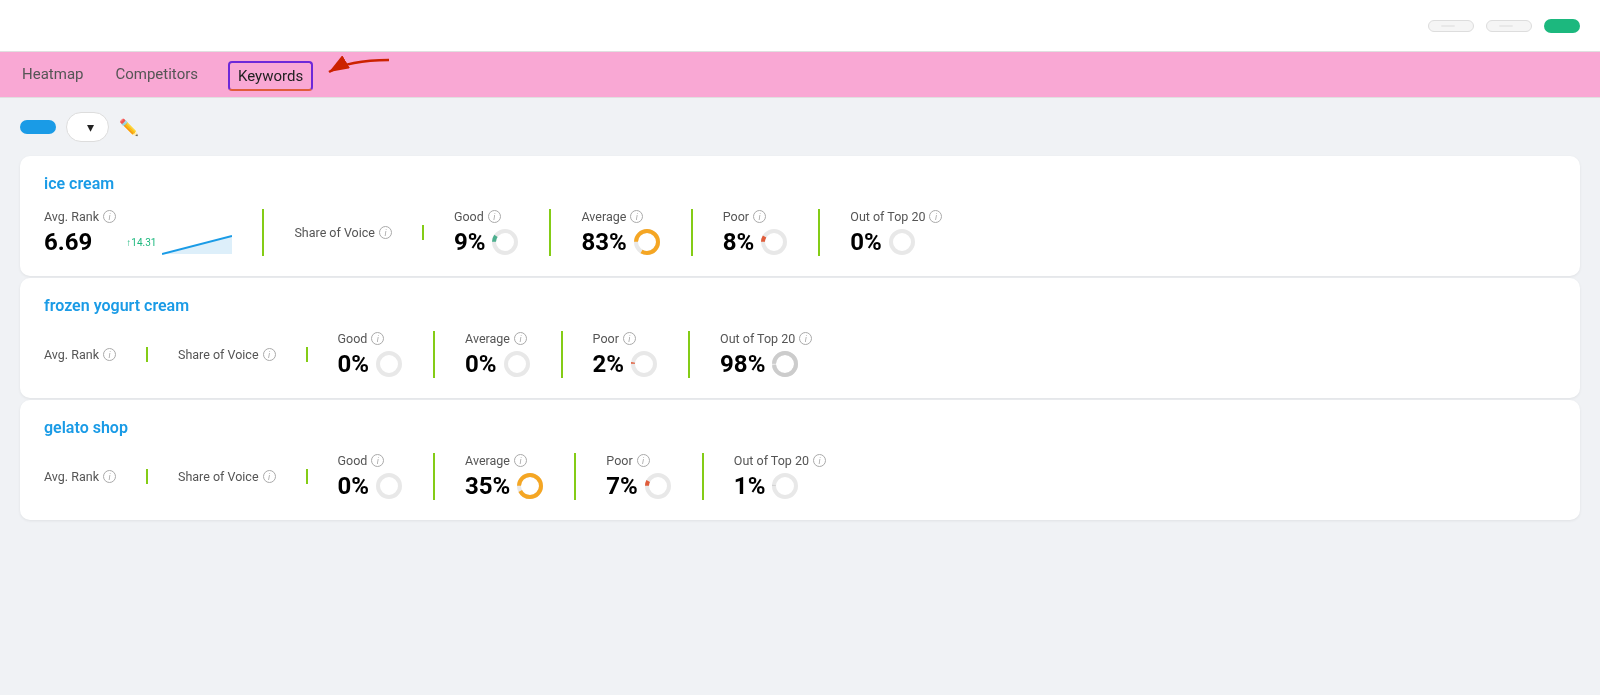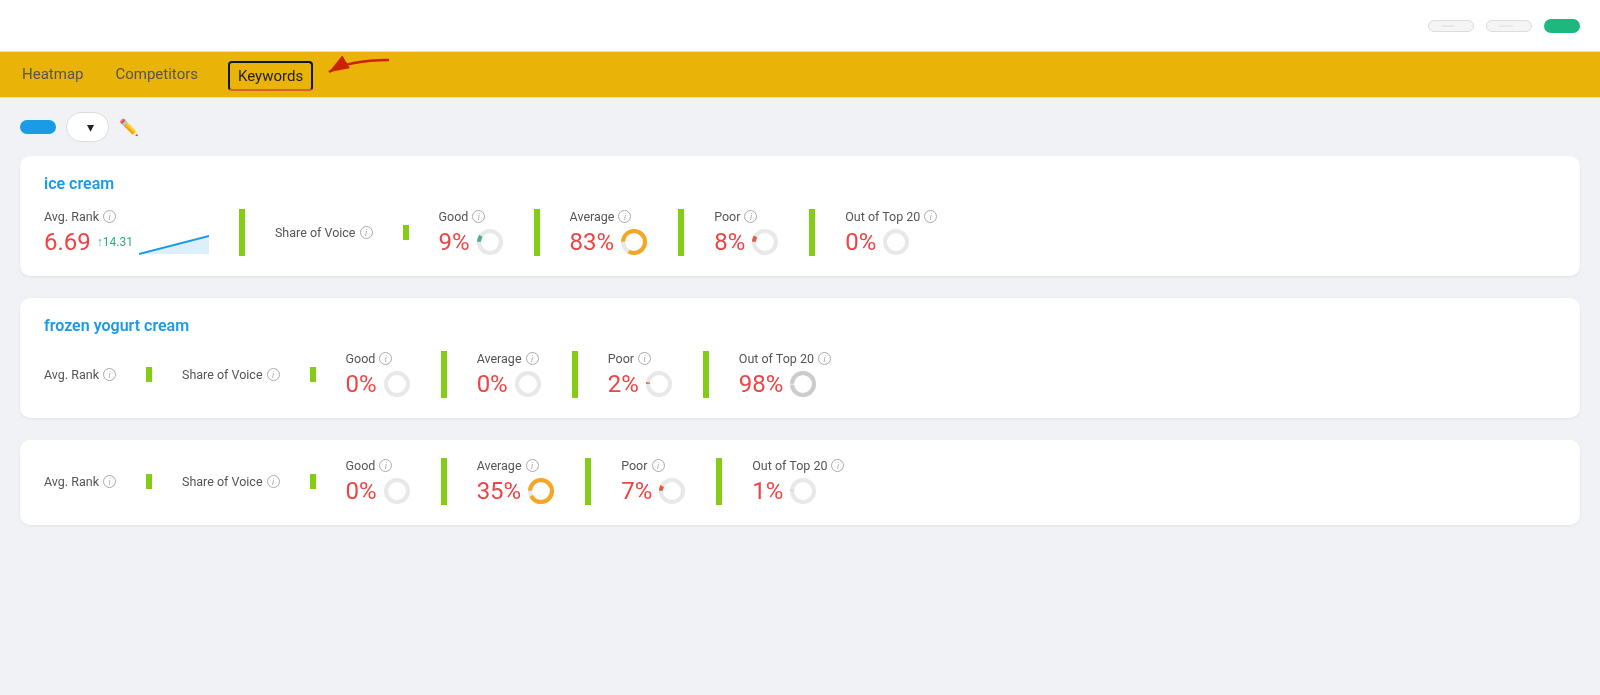--- a/index.html
+++ b/index.html
@@ -64,42 +64,42 @@
       border-radius: 20px;
       padding: 7px 18px;
       font-size: 14px;
       font-weight: 600;
       cursor: pointer;
       display: flex;
       align-items: center;
       gap: 4px;
     }
     .nav-tabs {
-      background: #eab308;
+      background: #f9a8d4;
       border-bottom: 1px solid #e0e0e0;
       padding: 0 20px;
       display: flex;
       align-items: center;
       gap: 28px;
       height: 46px;
     }
     .nav-tab {
       font-size: 15px;
       color: #555;
       cursor: pointer;
       padding: 0 2px;
       height: 100%;
       display: flex;
       align-items: center;
       border-bottom: 2px solid transparent;
       position: relative;
     }
     .nav-tab.active {
       color: #222;
-      border: 2px solid #0f172a;
+      border: 2px solid #6d28d9;
       border-radius: 4px;
       border-bottom: 2px solid #e05c3a;
       padding: 0 8px;
       height: 30px;
       margin-top: 2px;
     }
     .toolbar {
       padding: 14px 20px;
       display: flex;
       align-items: center;
@@ -128,21 +128,21 @@
     }
     .edit-icon {
       color: #1a9be6;
       font-size: 16px;
       cursor: pointer;
     }
     .main-content {
       padding: 0 20px 20px 20px;
       display: flex;
       flex-direction: column;
-      gap: 22px;
+      gap: 2px;
     }
     .keyword-card {
       background: #fff;
       border-radius: 10px;
       padding: 18px 24px 20px 24px;
       box-shadow: 0 1px 3px rgba(0,0,0,0.07);
     }
     .keyword-title {
       color: #1a9be6;
       font-size: 16px;
@@ -152,21 +152,21 @@
     .metrics-row {
       display: flex;
       align-items: center;
       gap: 0;
     }
     .metric-cell {
       display: flex;
       flex-direction: column;
       gap: 4px;
       padding-right: 30px;
-      border-right: 6px solid #84cc16;
+      border-right: 2px solid #84cc16;
       margin-right: 30px;
     }
     .metric-cell:last-child {
       border-right: none;
     }
     .metric-label {
       font-size: 12.5px;
       color: #555;
       display: flex;
       align-items: center;
@@ -186,26 +186,27 @@
       font-size: 9px;
       cursor: pointer;
     }
     .metric-value-row {
       display: flex;
       align-items: center;
       gap: 6px;
     }
     .metric-value {
       font-size: 24px;
-      font-weight: 400;
-      color: #ef4444;
+      font-weight: 700;
+      color: #000000;
     }
     .metric-delta {
-      font-size: 12px;
+      font-size: 10px;
       color: #1cb87e;
+      margin-left: 28px;
     }
     .metric-chart {
       width: 70px;
       height: 28px;
     }
     .donut-wrapper {
       display: flex;
       align-items: center;
       gap: 6px;
     }
@@ -413,20 +414,21 @@
           <span class="metric-value">98%</span>
           <svg class="donut-svg" viewBox="0 0 28 28">
     <circle cx="14" cy="14" r="11" fill="none" stroke="#e8e8e8" stroke-width="4"></circle>
     <circle cx="14" cy="14" r="11" fill="none" stroke="#ccc" stroke-width="4" stroke-dasharray="67.73273761139593 1.3823007675795083" stroke-dashoffset="17.27875959474386" transform="rotate(-90 14 14)"></circle>
   </svg>
         </div>
       </div>
     </div>
   </div>
     <div class="keyword-card">
+    <div class="keyword-title">gelato shop</div>
     <div class="metrics-row">
       <div class="metric-cell">
         <div class="metric-label">
           Avg. Rank
           <span class="info-icon">i</span>
         </div>
       </div>
       <div class="metric-cell">
         <div class="metric-label">
           Share of Voice

